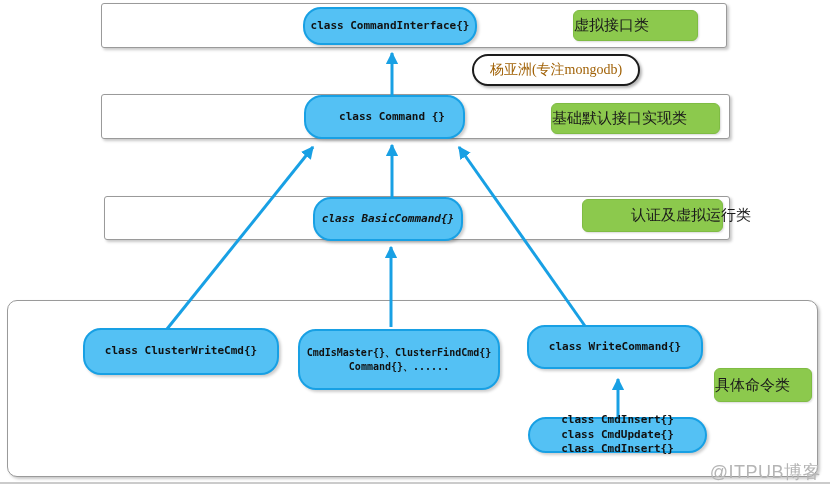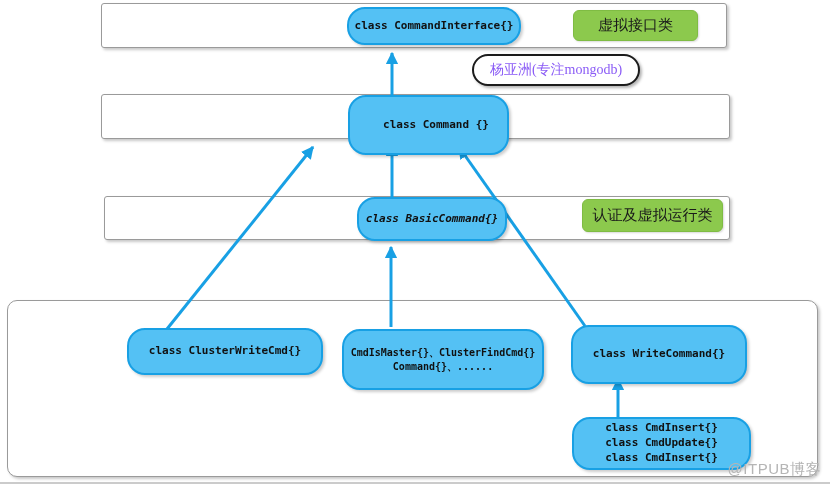--- a/index.html
+++ b/index.html
@@ -39,49 +39,49 @@
   }
   .cbox{
     position:absolute;
     background:var(--box-fill);
     border:2px solid var(--box-border);
     border-radius:18px;
     box-shadow:2px 2px 3px rgba(0,0,0,.2);
     display:flex;flex-direction:column;align-items:center;justify-content:center;
     font-family:"DejaVu Sans Mono",monospace;
     font-size:11px;font-weight:bold;color:#111;
-    white-space:nowrap;text-align:center;margin-left:44px;
+    white-space:nowrap;text-align:center;
   }
   .cbox.small{font-size:10px;font-weight:bold;}
   .cbox span{display:block;line-height:1.35;}
   .glabel{
     position:absolute;
     background:var(--green);
     border:1px solid var(--green-border);
     border-radius:6px;
-    display:flex;align-items:center;justify-content:center;
+    display:flex;align-items:center;justify-content:flex-start;
     font-size:15px;color:#1a1a1a;
     white-space:nowrap;
     box-shadow:1px 1px 2px rgba(0,0,0,.15);
   }
   .note{
     position:absolute;
     background:#fff;
     border:2px solid #1c1c1c;
     border-radius:16px;
     display:flex;align-items:center;justify-content:center;
     font-family:"Liberation Serif",serif;
-    font-size:14px;color:#8b5cf6;
+    font-size:14px;color:#a16207;
     white-space:nowrap;
     box-shadow:2px 2px 3px rgba(0,0,0,.3);
   }
   .watermark{
     position:absolute;
     right:9px;top:460px;
-    font-size:15px;color:#b5b5b5;
+    font-size:18px;color:#b5b5b5;
     letter-spacing:.5px;
   }
   .bottom-line{
     position:absolute;left:0;top:482px;width:830px;height:2px;
     background:#cbcbcb;
   }
 </style>
 </head>
 <body>
 
@@ -103,48 +103,54 @@
     <line x1="392" y1="197" x2="392" y2="145" stroke="#18A0E4" stroke-width="3" marker-end="url(#ah)"></line>
     <line x1="167" y1="329" x2="313" y2="147" stroke="#18A0E4" stroke-width="3" marker-end="url(#ah)"></line>
     <line x1="585" y1="326" x2="459" y2="147" stroke="#18A0E4" stroke-width="3" marker-end="url(#ah)"></line>
     <line x1="391" y1="327" x2="391" y2="247" stroke="#18A0E4" stroke-width="3" marker-end="url(#ah)"></line>
     <line x1="618" y1="417" x2="618" y2="379" stroke="#18A0E4" stroke-width="3" marker-end="url(#ah)"></line>
   </svg>
 
   <div class="cbox" style="left:303px;top:7px;width:174px;height:38px;">
     <span>class CommandInterface{}</span>
   </div>
-  <div class="cbox" style="left:304px;top:95px;width:161px;height:60px;padding-left:15px;">
+  <div class="cbox" style="left:304px;top:95px;width:161px;height:44px;padding-left:15px;">
     <span>class Command {}</span>
   </div>
   <div class="cbox" style="left:313px;top:197px;width:150px;height:44px;font-style:italic;">
     <span>class BasicCommand{}</span>
   </div>
 
   <div class="cbox" style="left:83px;top:328px;width:196px;height:47px;">
     <span>class ClusterWriteCmd{}</span>
   </div>
   <div class="cbox small" style="left:298px;top:329px;width:202px;height:61px;">
     <span>CmdIsMaster{}、ClusterFindCmd{}</span>
     <span>Command{}、......</span>
   </div>
-  <div class="cbox" style="left:527px;top:325px;width:176px;height:59px;">
+  <div class="cbox" style="left:527px;top:325px;width:176px;height:44px;">
     <span>class WriteCommand{}</span>
   </div>
-  <div class="cbox" style="left:528px;top:417px;width:179px;height:53px;">
+  <div class="cbox" style="left:528px;top:417px;width:179px;height:36px;">
     <span>class CmdInsert{}</span>
     <span>class CmdUpdate{}</span>
     <span>class CmdInsert{}</span>
   </div>
 
   <div class="glabel" style="left:573px;top:10px;width:125px;height:31px;">
     <span>虚拟接口类</span>
   </div>
-  <div class="glabel" style="left:582px;top:199px;width:141px;height:33px;">
+  <div class="glabel" style="left:551px;top:103px;width:169px;height:31px;">
+    <span>基础默认接口实现类</span>
+  </div>
+  <div class="glabel" style="left:582px;top:199px;width:141px;height:33px;padding-left:48px;">
     <span>认证及虚拟运行类</span>
+  </div>
+  <div class="glabel" style="left:714px;top:368px;width:98px;height:34px;">
+    <span>具体命令类</span>
   </div>
 
   <div class="note" style="left:472px;top:54px;width:168px;height:32px;">
     <span>杨亚洲(专注mongodb)</span>
   </div>
 
   <div class="watermark">@ITPUB博客</div>
 
   <div class="bottom-line"></div>
 

